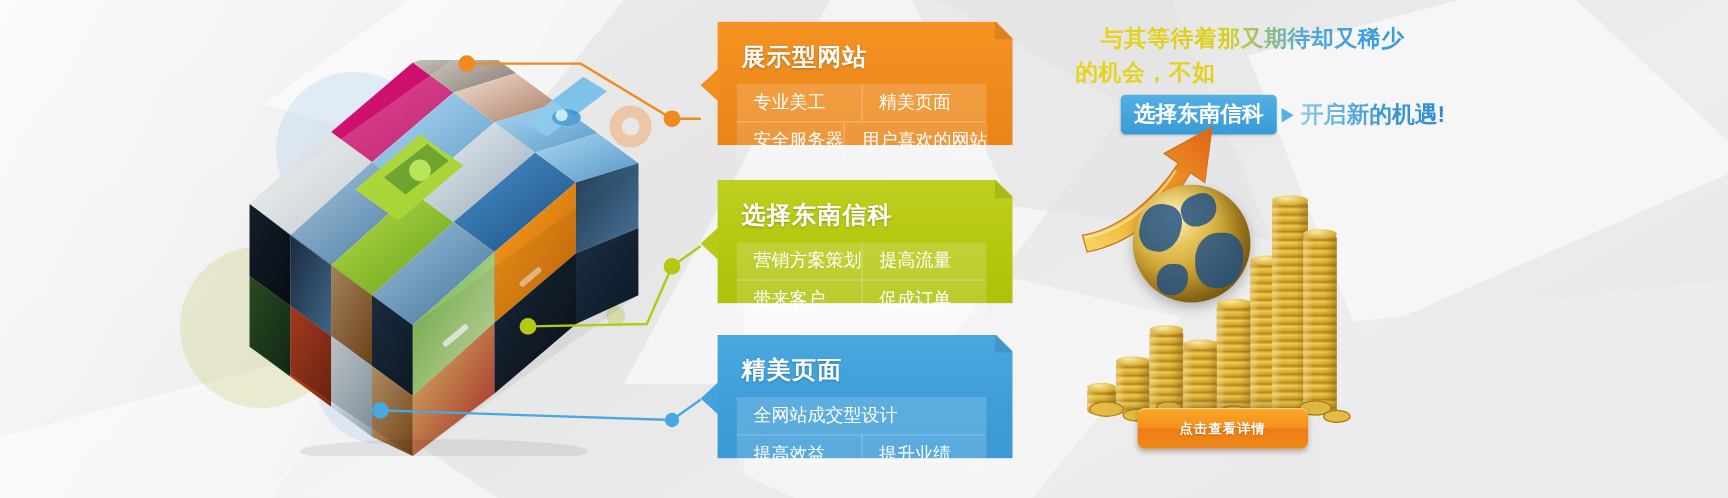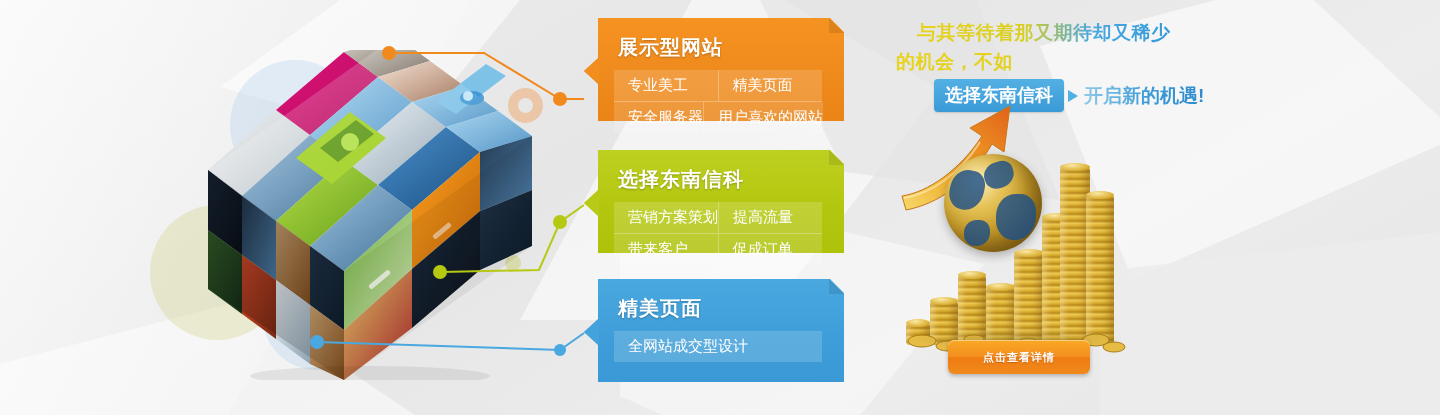--- a/index.html
+++ b/index.html
@@ -410,20 +410,24 @@
 
   <div class="panel" id="panel-2">
     <div class="body"></div>
     <div class="notch"></div>
     <div class="fold"></div>
     <h3>精美页面</h3>
     <div class="rows">
       <div class="row">
         <div class="cell full">全网站成交型设计</div>
       </div>
+      <div class="row">
+        <div class="cell">提高效益</div>
+        <div class="cell">提升业绩</div>
+      </div>
     </div>
   </div>
 
   <div id="headline">
     <div class="hl-line hl-grad1">与其等待着那又期待却又稀少</div>
     <div class="hl-line hl-grad2">的机会，不如</div>
     <div class="hl-row3">
       <span class="hl-chip">选择东南信科</span>
       <span class="hl-arrow"></span>
       <span class="hl-tail">开启新的机遇!</span>

